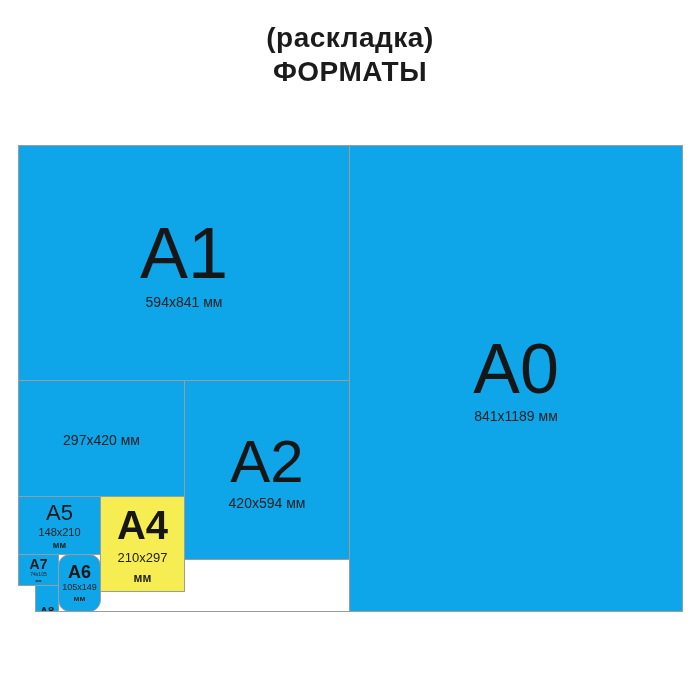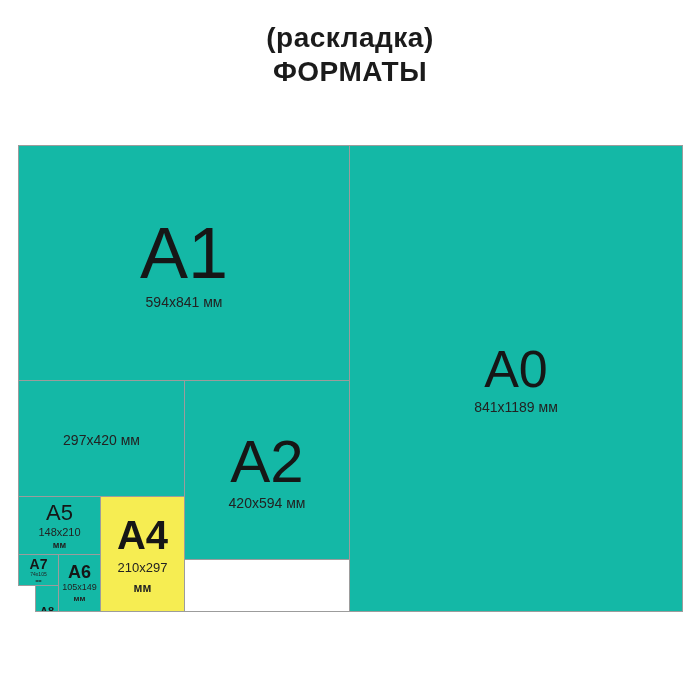--- a/index.html
+++ b/index.html
@@ -25,44 +25,44 @@
   }
 
   .outer{
     position:absolute;left:18px;top:145px;width:665px;height:467px;
     border:1px solid var(--line);background:#fff;
   }
 
   .region{
     position:absolute;
     border:1px solid var(--line);
-    background:#14b8a6;
+    background:#0ea5e9;
     display:flex;flex-direction:column;align-items:center;justify-content:center;
     text-align:center;overflow:hidden;
   }
   .region .letter{line-height:1.05;color:#161616;}
   .region .dims{white-space:nowrap;color:#222;}
   .region .dims .unit-block{display:block;white-space:normal;font-weight:bold;}
 
   
   .r-a1{left:18px;top:145px;width:332px;height:236px;}
   .r-a0{left:349px;top:145px;width:334px;height:467px;}
   .r-a3{left:18px;top:380px;width:167px;height:117px;}
   .r-a2{left:184px;top:380px;width:166px;height:180px;}
   .r-a5{left:18px;top:496px;width:83px;height:59px;}
-  .r-a4{left:100px;top:496px;width:85px;height:116px;background:var(--highlight);}
+  .r-a4{left:100px;top:496px;width:85px;height:96px;background:var(--highlight);}
   .r-a7{left:18px;top:554px;width:41px;height:32px;text-align:center;}
-  .r-a6{left:58px;top:554px;width:43px;height:58px;}
+  .r-a6{left:58px;top:554px;width:43px;height:58px;border-radius:12px;}
   .r-a8{left:35px;top:585px;width:24px;height:27px;}
   .r-fill{left:18px;top:585px;width:18px;height:27px;border:none;background:#fff;}
 
   
   .r-a1 .letter{font-size:72px;}
   .r-a1 .dims{font-size:14px;margin-top:2px;}
-  .r-a0 .letter{font-size:52px;}
+  .r-a0 .letter{font-size:70px;}
   .r-a0 .dims{font-size:14px;margin-top:2px;}
   .r-a2 .letter{font-size:60px;}
   .r-a2 .dims{font-size:14px;margin-top:2px;text-align:right;}
   .r-a3 .letter{font-size:50px;}
   .r-a3 .dims{font-size:14px;margin-top:2px;}
 
   .r-a4 .letter{font-size:40px;font-weight:bold;}
   .r-a4 .dims{font-size:13px;margin-top:4px;}
   .r-a4 .unit-block{font-size:12px;margin-top:6px;}
 

